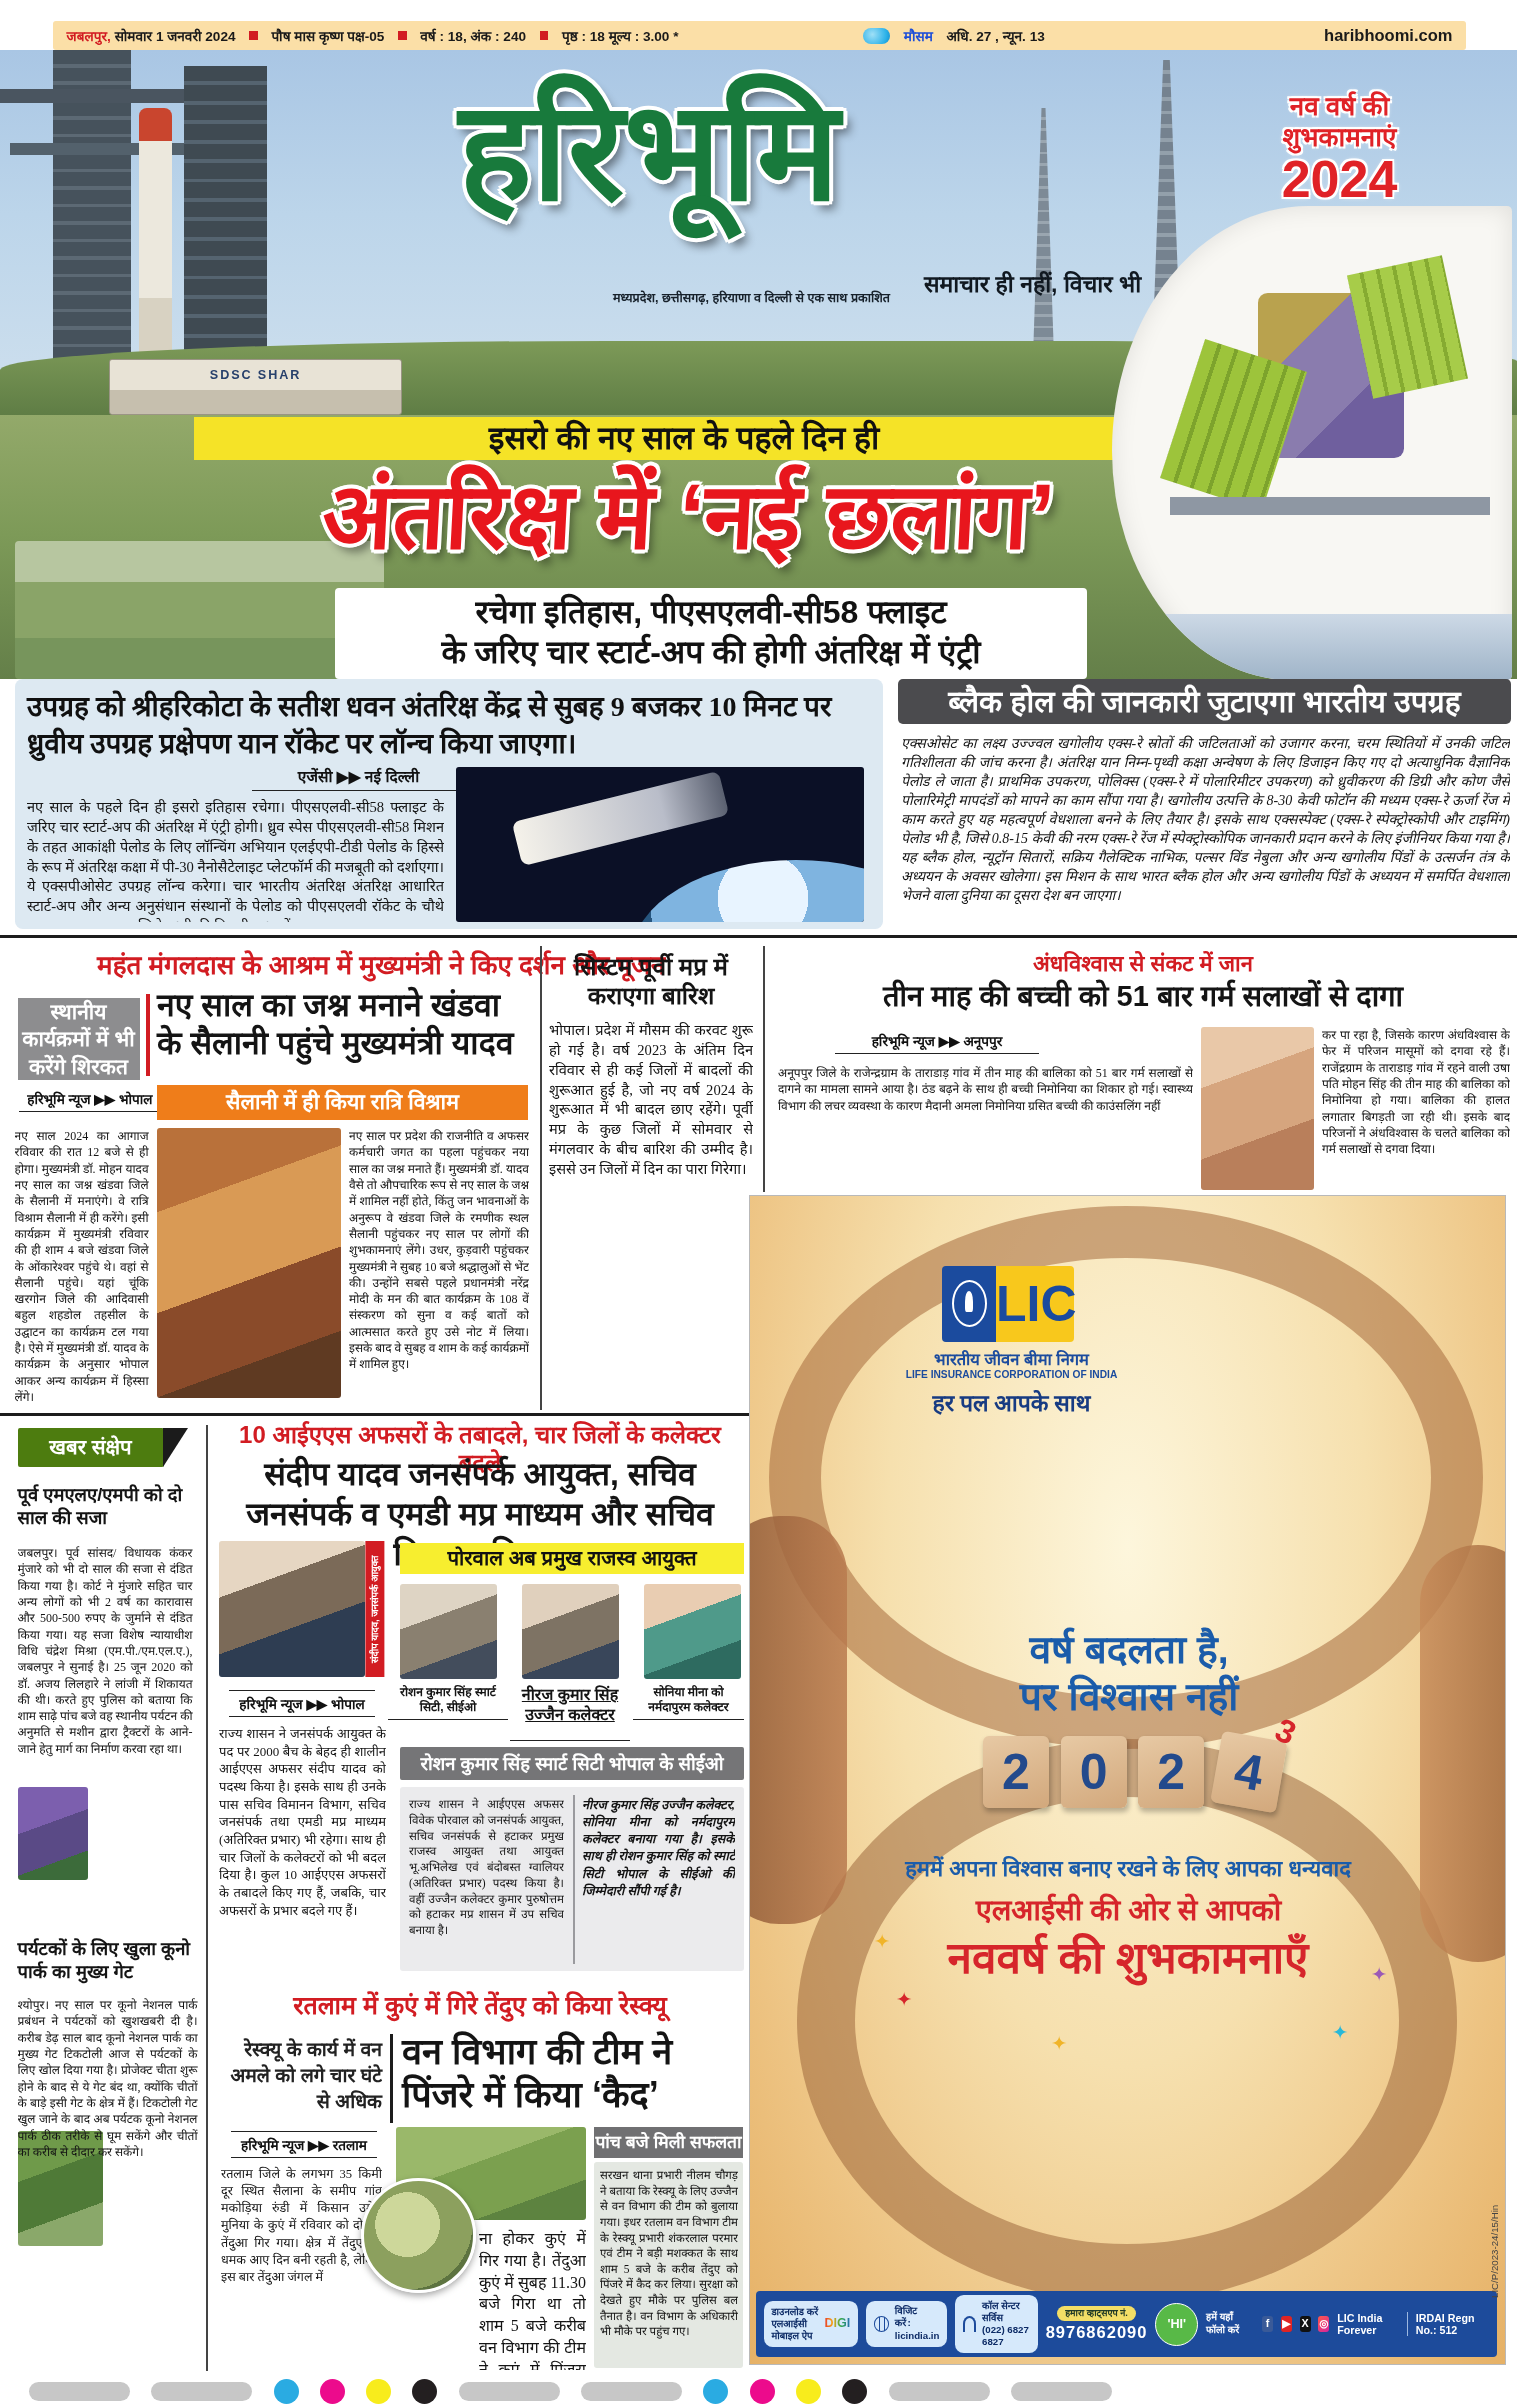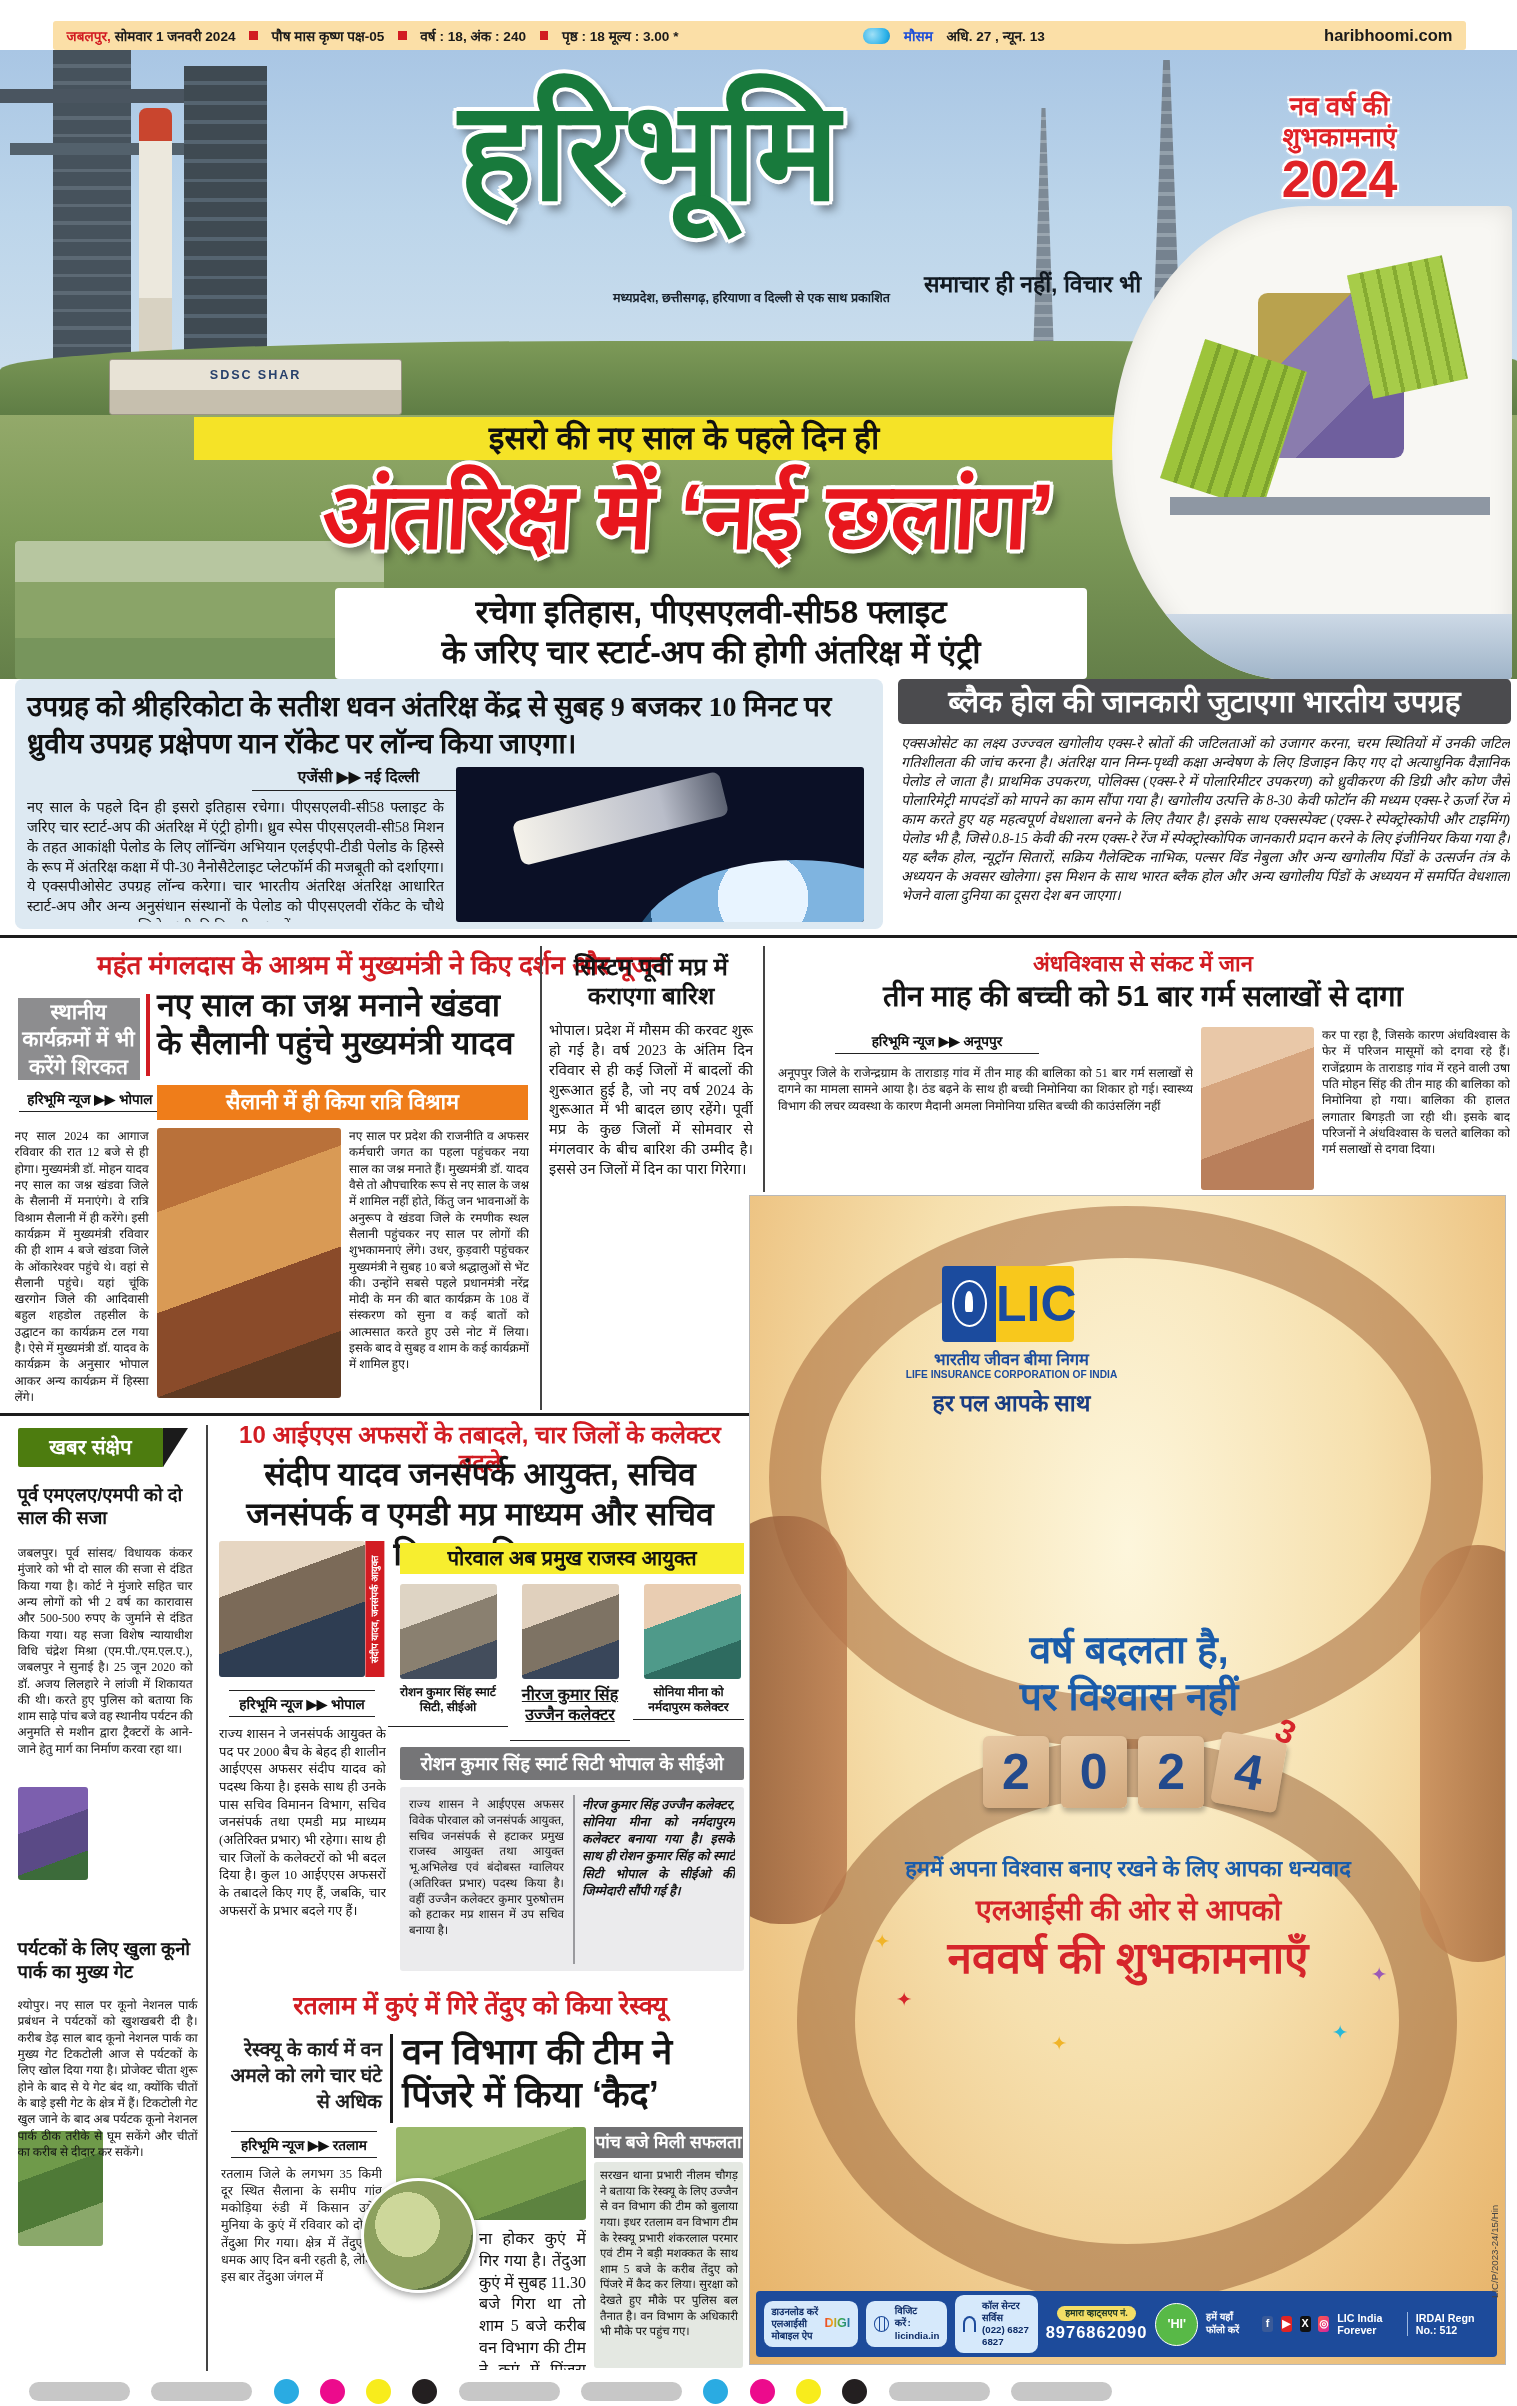--- a/index.html
+++ b/index.html
@@ -177,21 +177,21 @@
               background:linear-gradient(160deg,#e6d6c2 0 30%,#7b6a58 30% 60%,#2e3d52 60% 100%);"></div>
   <div class="abs" style="left:365px;top:1541px;width:19.4px;height:136px;background:#d21c22;color:#fff;font-size:9.7px;font-weight:bold;
               writing-mode:vertical-rl;transform:rotate(180deg);text-align:center;line-height:19.4px;">संदीप यादव, जनसंपर्क आयुक्त</div>
   <div class="byl" style="left:229px;top:1690px;width:146px;font-size:13.6px;border-top:1.9px solid #222;padding-top:2.9px;">हरिभूमि न्यूज ▶▶ भोपाल</div>
   <div class="body-t" style="left:219px;top:1725px;width:167px;height:245px;font-size:13px;overflow:hidden;">राज्य शासन ने जनसंपर्क आयुक्त के पद पर 2000 बैच के बेहद ही शालीन आईएएस अफसर संदीप यादव को पदस्थ किया है। इसके साथ ही उनके पास सचिव विमानन विभाग, सचिव जनसंपर्क तथा एमडी मप्र माध्यम (अतिरिक्त प्रभार) भी रहेगा। साथ ही चार जिलों के कलेक्टरों को भी बदल दिया है। कुल 10 आईएएस अफसरों के तबादले किए गए हैं, जबकि, चार अफसरों के प्रभार बदले गए हैं।</div>
   <div class="abs c" style="left:400px;top:1543px;width:344px;height:31px;background:#f7ee2f;color:#111;font-size:20.4px;font-weight:900;line-height:31px;">पोरवाल अब प्रमुख राजस्व आयुक्त</div>
 
   <div class="photo" style="left:400px;top:1584px;width:97px;height:95px;background:linear-gradient(160deg,#ded4c4 0 35%,#8a8070 35% 70%,#434d5c 70% 100%);"></div>
   <div class="photo" style="left:522px;top:1584px;width:97px;height:95px;background:linear-gradient(160deg,#e0d0bd 0 35%,#7e7364 35% 70%,#39465a 70% 100%);"></div>
   <div class="photo" style="left:644px;top:1584px;width:97px;height:95px;background:linear-gradient(160deg,#e9cdb2 0 35%,#4f9a8a 35% 70%,#2e6b60 70% 100%);"></div>
-  <div class="abs c" style="left:388px;top:1685px;width:120px;font-size:12px;font-weight:bold;color:#141414;line-height:1.25;border-bottom:1.9px solid #222;padding-bottom:11px;">रोशन कुमार सिंह स्मार्ट सिटी, सीईओ</div>
+  <div class="abs c" style="left:388px;top:1685px;width:120px;font-size:12px;font-weight:bold;color:#141414;line-height:1.25;border-bottom:1.9px solid #222;padding-bottom:4px;">रोशन कुमार सिंह स्मार्ट सिटी, सीईओ</div>
   <div class="abs c" style="left:510px;top:1685px;width:120px;font-size:16px;font-weight:bold;color:#141414;line-height:1.25;border-bottom:1.9px solid #222;padding-bottom:15px;text-decoration:underline;">नीरज कुमार सिंह उज्जैन कलेक्टर</div>
   <div class="abs c" style="left:633px;top:1685px;width:111px;font-size:12px;font-weight:bold;color:#141414;line-height:1.25;border-bottom:1.9px solid #222;padding-bottom:3.9px;">सोनिया मीना को नर्मदापुरम कलेक्टर</div>
   <div class="bar" style="left:400px;top:1747px;width:344px;height:33px;background:#757577;font-size:18.4px;line-height:33px;border-radius:1.9px;">रोशन कुमार सिंह स्मार्ट सिटी भोपाल के सीईओ</div>
   <div class="abs" style="left:400px;top:1787px;width:344px;height:184px;background:#ebebed;border-radius:2.9px;"></div>
   <div class="body-t" style="left:409px;top:1797px;width:155px;height:167px;font-size:11.6px;overflow:hidden;">राज्य शासन ने आईएएस अफसर विवेक पोरवाल को जनसंपर्क आयुक्त, सचिव जनसंपर्क से हटाकर प्रमुख राजस्व आयुक्त तथा आयुक्त भू.अभिलेख एवं बंदोबस्त ग्वालियर (अतिरिक्त प्रभार) पदस्थ किया है। वहीं उज्जैन कलेक्टर कुमार पुरुषोत्तम को हटाकर मप्र शासन में उप सचिव बनाया है।</div>
   <div class="abs" style="left:573px;top:1795px;width:1.9px;height:169px;background:#9a9a9e;"></div>
   <div class="body-t" style="left:582px;top:1797px;width:153px;height:167px;font-size:12.6px;font-style:italic;font-weight:bold;overflow:hidden;">नीरज कुमार सिंह उज्जैन कलेक्टर, सोनिया मीना को नर्मदापुरम कलेक्टर बनाया गया है। इसके साथ ही रोशन कुमार सिंह को स्मार्ट सिटी भोपाल के सीईओ की जिम्मेदारी सौंपी गई है।</div>
 
   <div class="kick" style="left:217px;top:1991px;width:526px;font-size:25px;">रतलाम में कुएं में गिरे तेंदुए को किया रेस्क्यू</div>
   <div class="abs" style="left:221px;top:2036px;width:161px;font-size:19.4px;font-weight:bold;color:#222;text-align:right;line-height:1.35;">रेस्क्यू के कार्य में वन अमले को लगे चार घंटे से अधिक</div>

